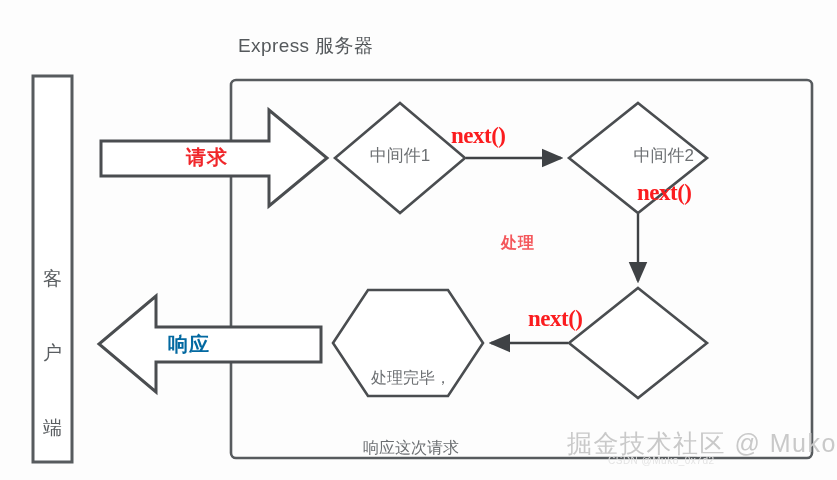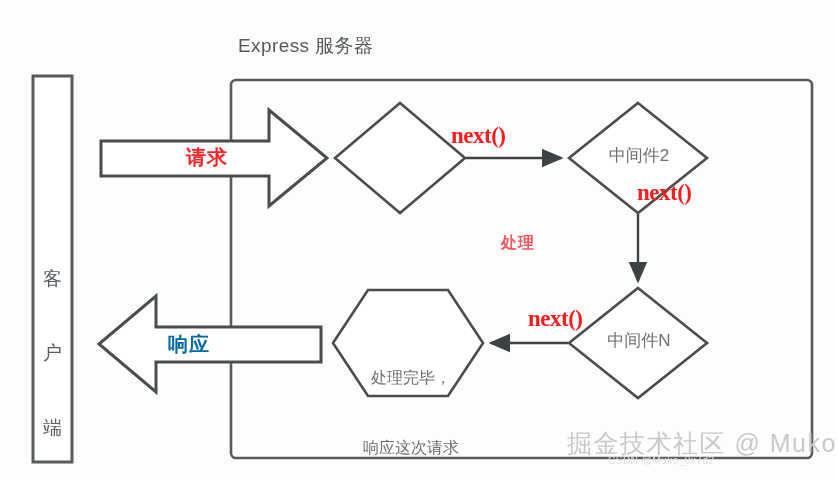--- a/index.html
+++ b/index.html
@@ -68,21 +68,21 @@
     color: #0369a1;
     letter-spacing: 1px;
   }
   
   .node-label {
     font-size: 17px;
     color: #6d7073;
     text-align: center;
   }
   .mw1-label { left: 345px; top: 146px; width: 110px; }
-  .mw2-label { left: 584px; top: 146px; width: 110px; }
+  .mw2-label { left: 584px; top: 146px; width: 110px; text-align: right; }
   .mwn-label { left: 584px; top: 331px; width: 110px; }
   .hex-label {
     left: 345px;
     top: 320px;
     width: 132px;
     font-size: 16px;
     color: #6d7073;
     text-align: center;
     line-height: 1.45;
   }
@@ -168,22 +168,22 @@
 
   <div class="lbl client-label">
     <span>客</span>
     <span>户</span>
     <span>端</span>
   </div>
 
   <div class="lbl flow-label req-label">请求</div>
   <div class="lbl flow-label res-label">响应</div>
 
+  <div class="lbl node-label mw1-label">中间件1</div>
   <div class="lbl node-label mw2-label">中间件2</div>
-  <div class="lbl node-label mwn-label">中间件N</div>
 
   <div class="lbl hex-label">
     <span>处理完毕，</span>
     <span>响应这次请求</span>
   </div>
 
   <div class="lbl next-label next1">next()</div>
   <div class="lbl next-label next2">next()</div>
   <div class="lbl next-label next3">next()</div>
 

